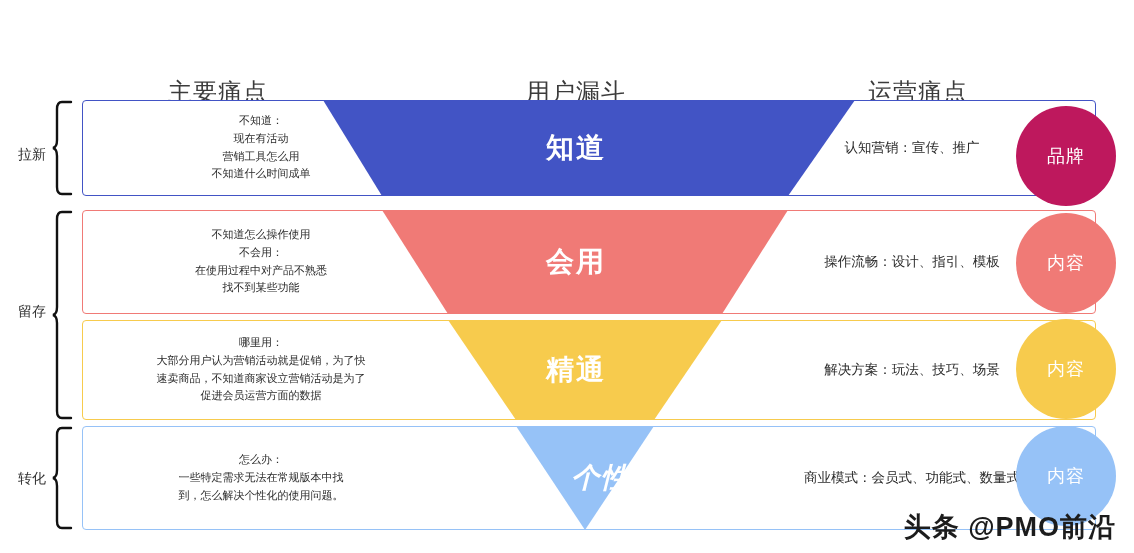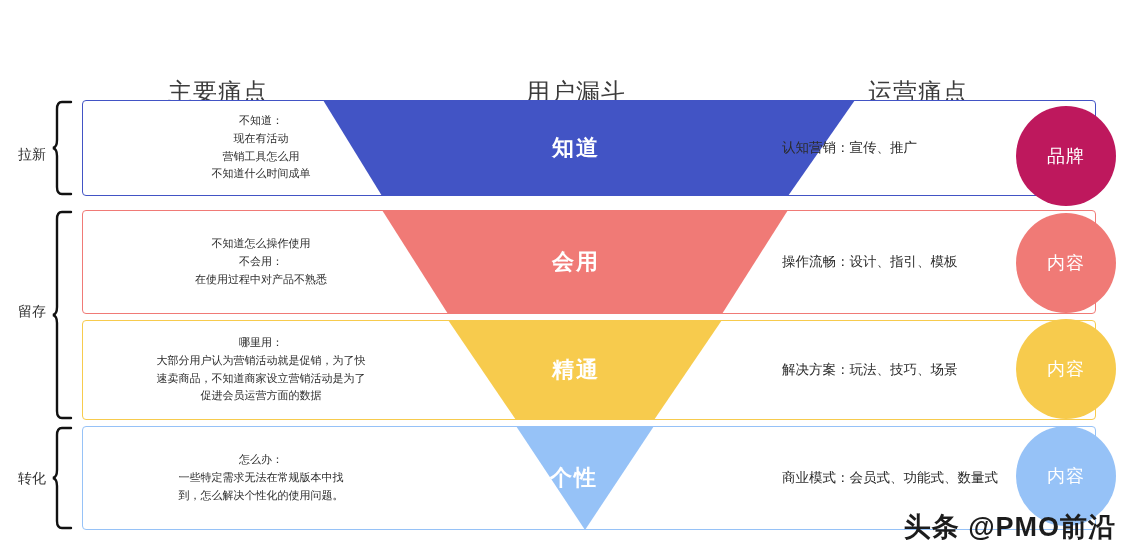--- a/index.html
+++ b/index.html
@@ -102,39 +102,40 @@
     z-index: 3;
   }
   .pain-text .lead { display: block; }
 
   
   .stage-word {
     position: absolute;
     z-index: 4;
     top: 50%;
     transform: translate(-50%, -50%);
-    font-size: 22px;
+    font-size: 28px;
     font-weight: bold;
     color: #ffffff;
     letter-spacing: 2px;
     white-space: nowrap;
   }
   #word1 { left: 494px; }
   #word2 { left: 494px; }
   #word3 { left: 494px; }
-  #word4 { left: 492px; }
+  #word4 { left: 519px; font-style: italic; }
 
   
   .ops-text {
     position: absolute;
     z-index: 3;
     top: 50%;
     transform: translateY(-50%);
     left: 700px;
     width: 260px;
+    text-align: center;
     font-size: 13.5px;
     color: #2b2b2b;
     white-space: nowrap;
   }
 
   
   .circle {
     position: absolute;
     z-index: 6;
     border-radius: 50%;
@@ -221,20 +222,21 @@
       <div class="funnel-band">
         <svg viewBox="0 0 1014 104" preserveAspectRatio="none">
           <polygon points="300,0 706,0 640,104 366,104" fill="#F07A76"></polygon>
         </svg>
       </div>
     </div>
     <div class="pain-text">
       <span class="lead">不知道怎么操作使用</span>
       <span class="lead">不会用：</span>
       <span class="lead">在使用过程中对产品不熟悉</span>
+      <span class="lead">找不到某些功能</span>
     </div>
     <div id="word2" class="stage-word">会用</div>
     <div class="ops-text">操作流畅：设计、指引、模板</div>
     <div class="row-border"></div>
   </div>
   <div id="circle2" class="circle">
     <span>内容</span>
   </div>
 
   <div id="row3" class="row">

